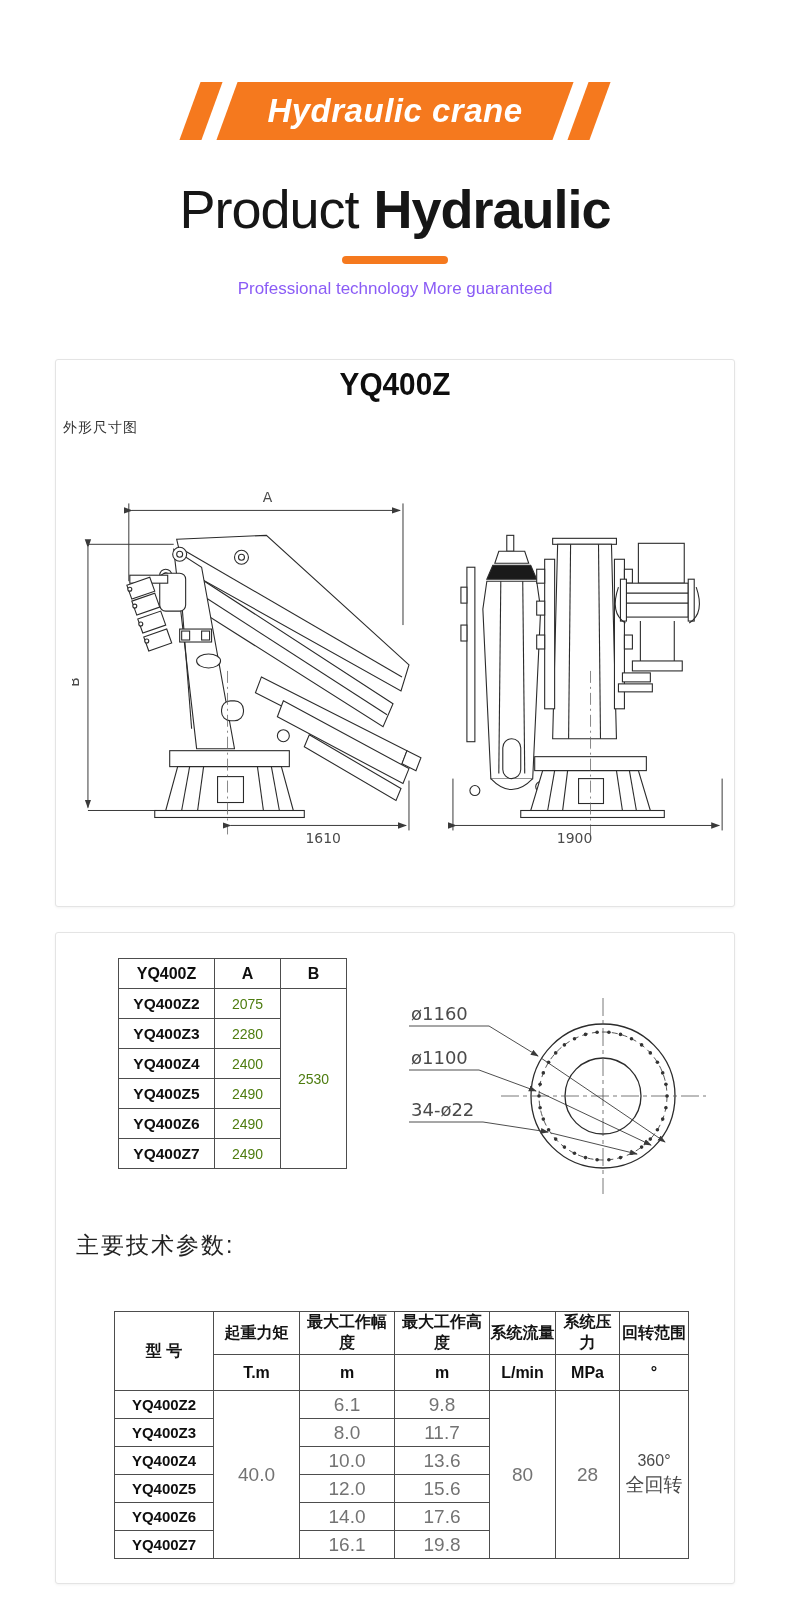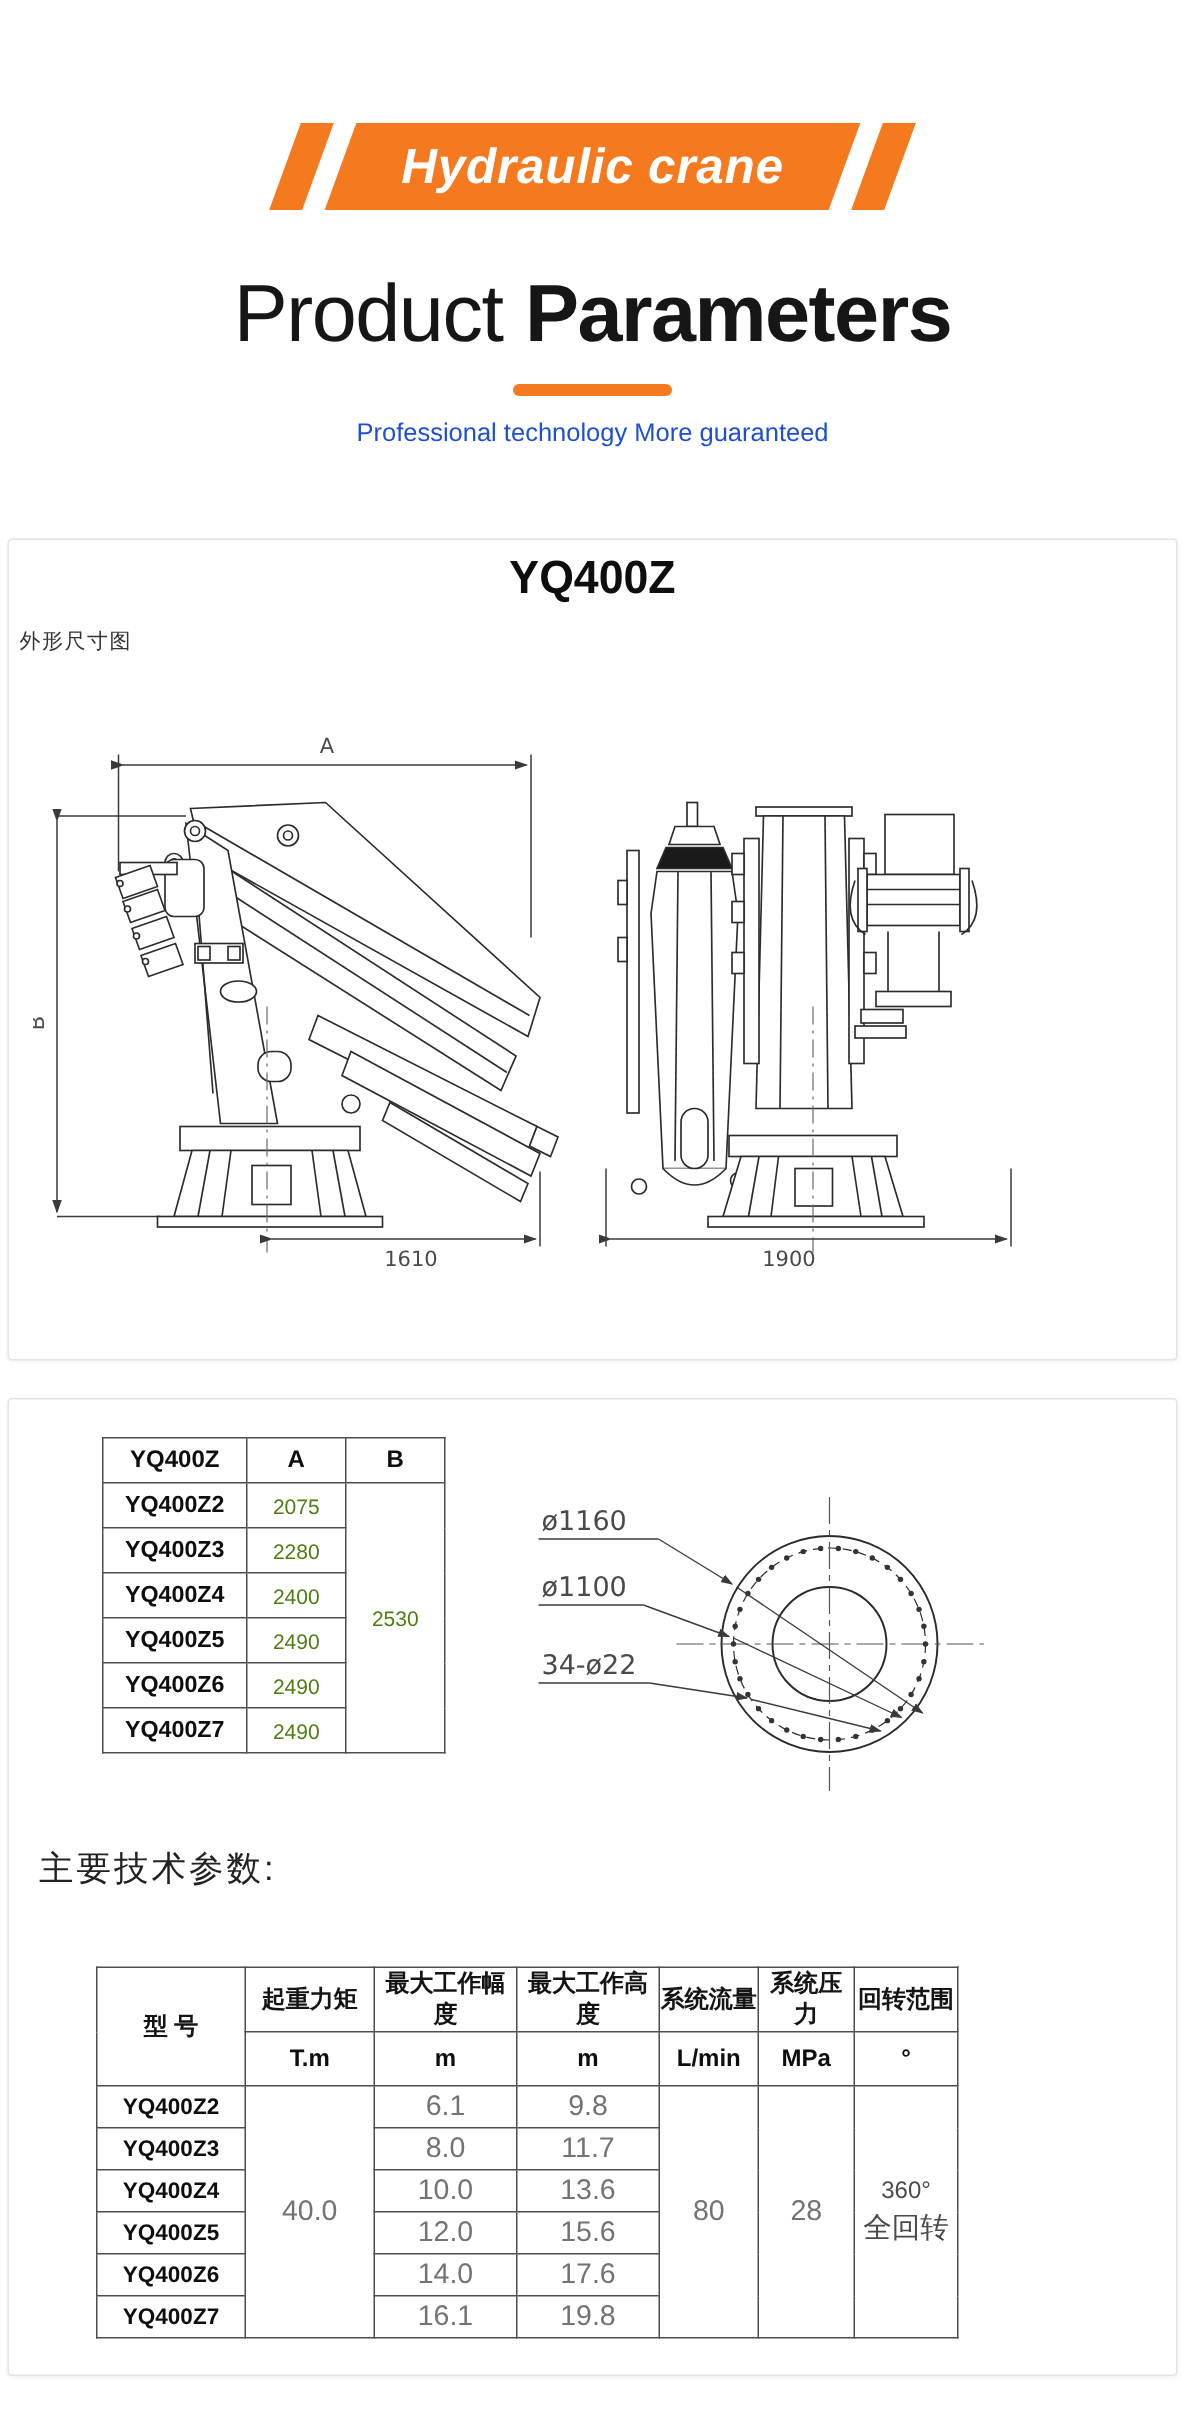--- a/index.html
+++ b/index.html
@@ -12,23 +12,23 @@
   .banner-wrap { margin-top:82px; height:58px; display:flex; justify-content:center; align-items:stretch; }
   .slash { width:22px; background:var(--accent); transform:skewX(-20deg); }
   .banner-main { width:336px; background:var(--accent); transform:skewX(-20deg); margin:0 15px; position:relative; }
   .banner-text { position:absolute; inset:0; display:flex; align-items:center; justify-content:center;
     transform:skewX(20deg); font-style:italic; font-weight:600; font-size:33px; color:#fff; letter-spacing:.5px; white-space:nowrap; }
   
   .heading { margin-top:42px; text-align:center; font-size:54px; line-height:1; color:#161616; letter-spacing:-1px; }
   .heading .light { font-weight:400; margin-right:15px;margin-top:36px; }
   .heading .bold  { font-weight:700; }
   .underline-bar { width:106px; height:8px; border-radius:4px; background:var(--accent); margin:20px auto 0; }
-  .subtitle { margin-top:15px; text-align:center; font-size:17px; color:#1d4ed8; }
+  .subtitle { margin-top:15px; text-align:center; font-size:17px; color:#8b5cf6; }
   
-  .panel { width:780px; margin:0 auto; border:1px solid #e4e4e4; border-radius:3px; background:#fff;
+  .panel { width:680px; margin:0 auto; border:1px solid #e4e4e4; border-radius:3px; background:#fff;
     box-shadow:0 1px 3px rgba(0,0,0,.05); position:relative; }
   .panel1 { margin-top:60px; height:548px; }
   .panel2 { margin-top:25px; height:652px; }
   .model-title { text-align:center; font-size:31px; font-weight:700; color:#0e0e0e; margin-top:7px; transform:scaleX(.96); letter-spacing:0; }
   .drawing-label { margin:16px 0 0 7px; font-size:14px; color:#333; font-weight:400; letter-spacing:1px; }
   .drawings { display:flex; margin-top:2px; padding-left:16px; }
   svg { display:block; }
   svg text { font-family:"DejaVu Sans", sans-serif; fill:#4a4a4a; }
   
   .row1 { display:flex; align-items:flex-start; padding:25px 0 0 62px; }
@@ -53,21 +53,21 @@
 
 <div class="banner-wrap">
   <div class="slash"></div>
   <div class="banner-main">
     <div class="banner-text">Hydraulic crane</div>
   </div>
   <div class="slash"></div>
 </div>
 
 <div class="heading">
-  <span class="light">Product</span><span class="bold">Parameters</span>
+  <span class="light">Product</span><span class="bold">Hydraulic</span>
 </div>
 <div class="underline-bar"></div>
 <div class="subtitle">Professional technology More guaranteed</div>
 
 <div class="panel panel1">
   <div class="model-title">YQ400Z</div>
   <div class="drawing-label">外形尺寸图</div>
 
   <div class="drawings">
 

